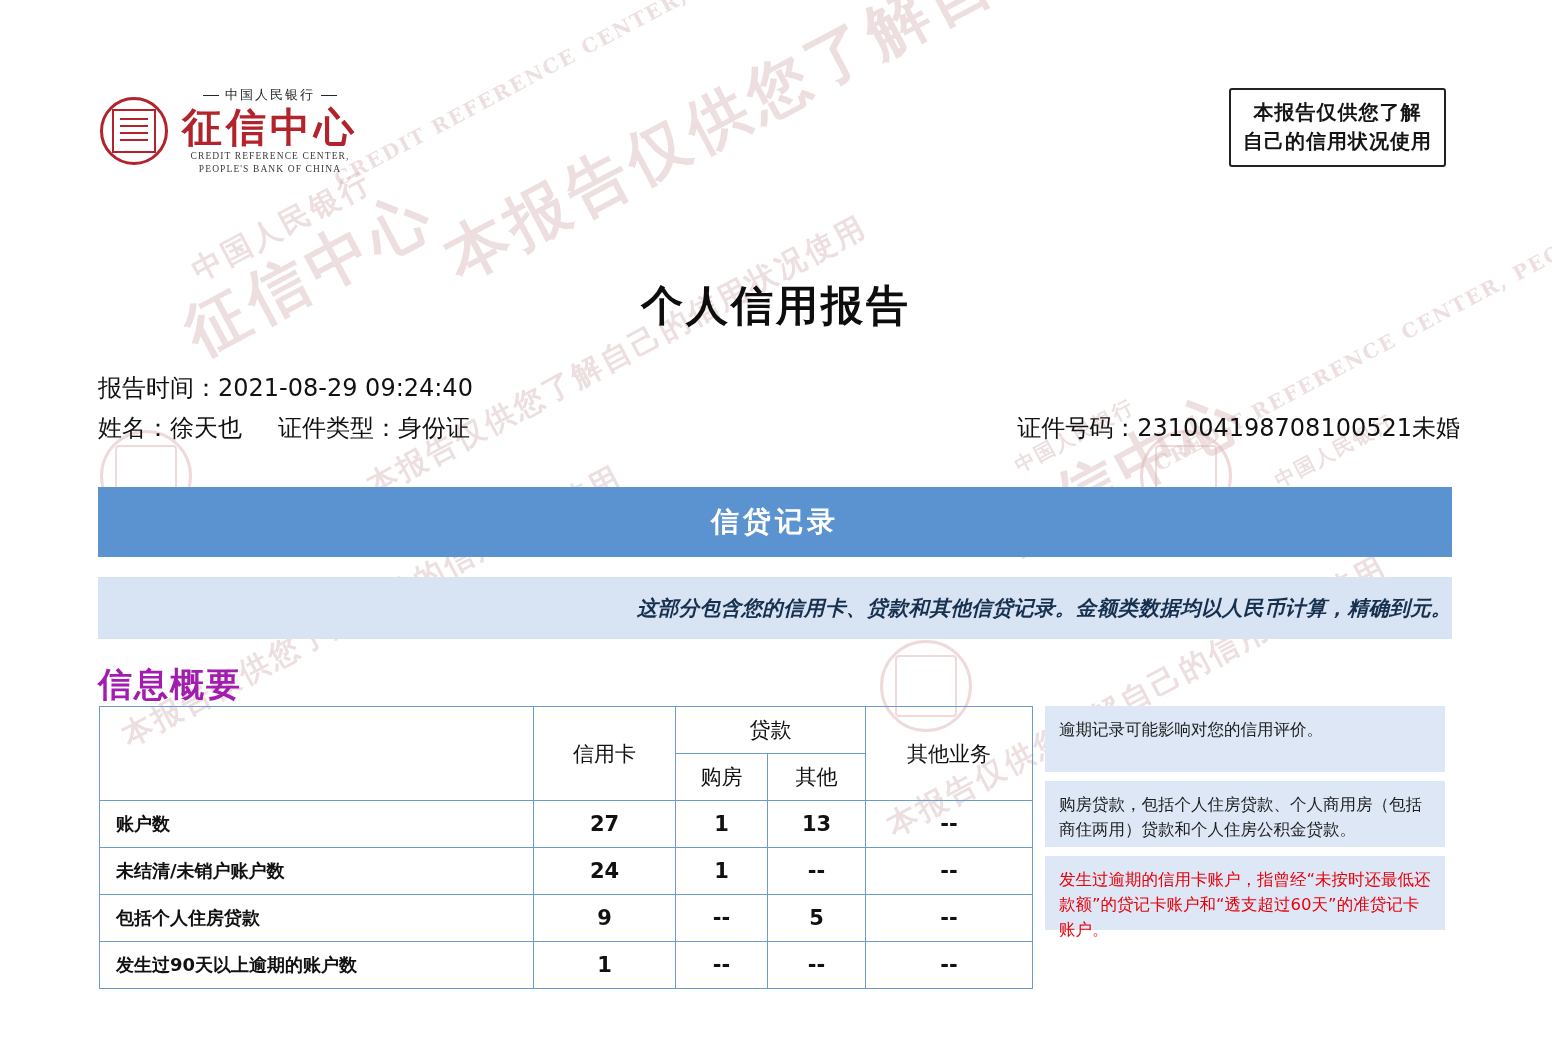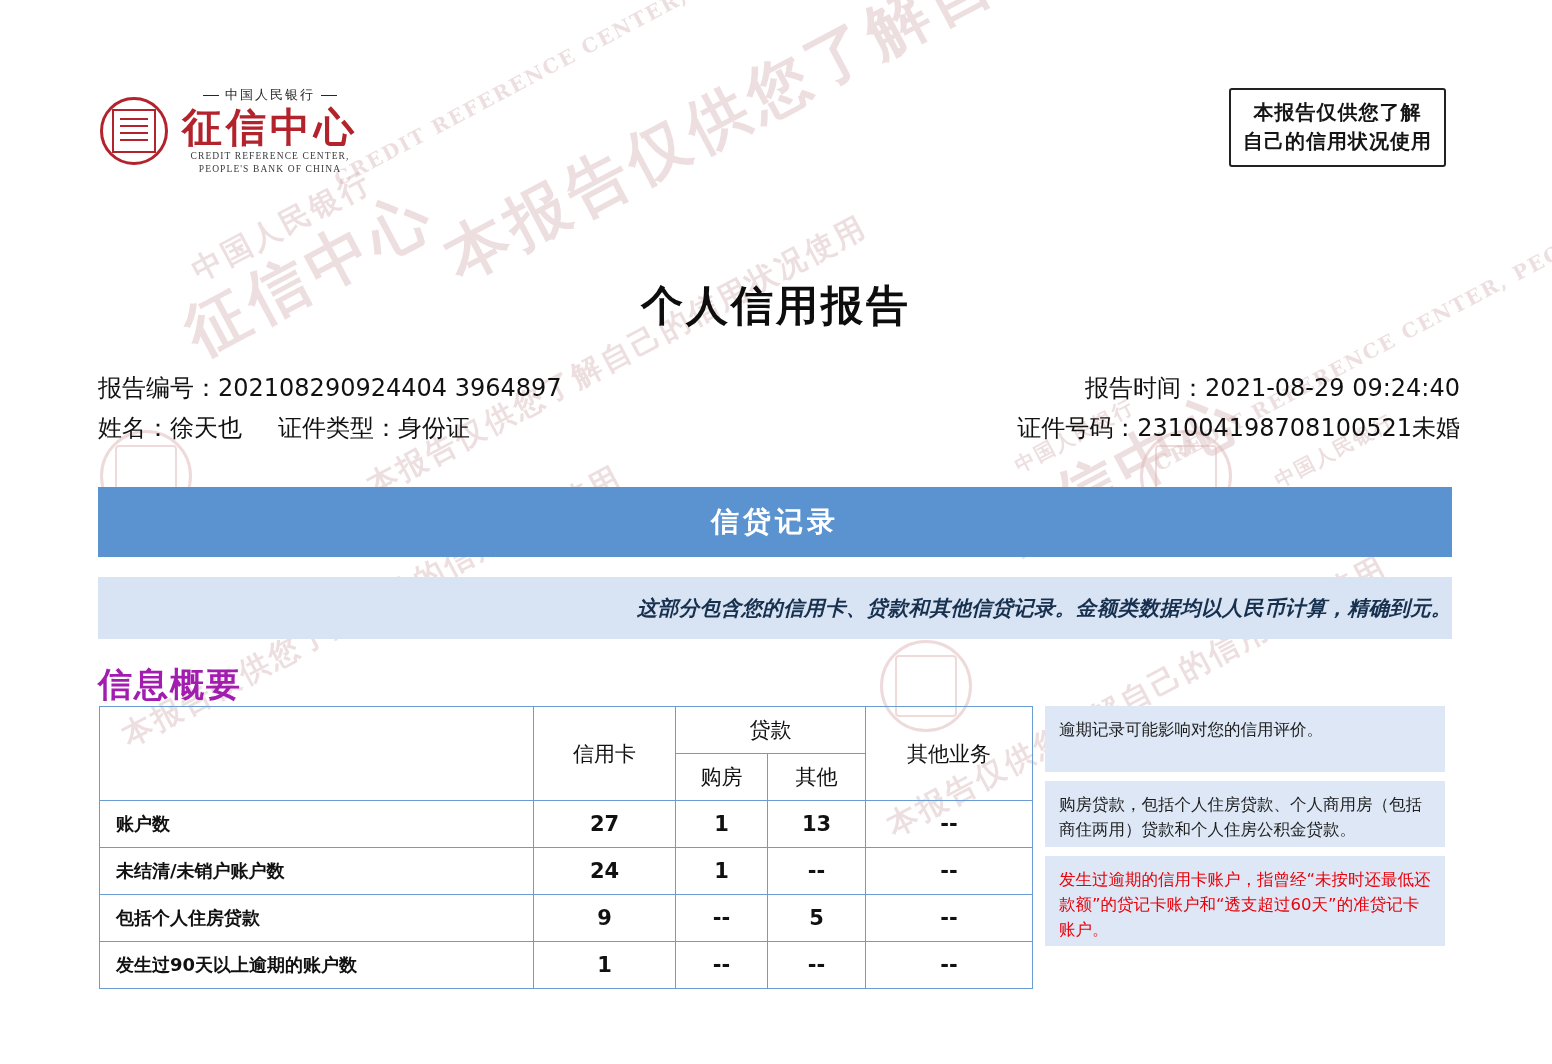--- a/index.html
+++ b/index.html
@@ -277,21 +277,21 @@
     background: #dde7f5;
     font-size: 16.5px;
     line-height: 1.5;
     color: #1d1d1d;
     padding: 12px 14px;
     box-sizing: border-box;
     font-family: "DejaVu Sans", sans-serif;
   }
   .note.n1 { height: 66px; }
   .note.n2 { height: 66px; }
-  .note.n3 { height: 90px; color: #e8000a; }
+  .note.n3 { height: 74px; color: #e8000a; }
 </style>
 </head>
 <body>
 
 <div class="watermark-layer">
   <div class="wm big" style="left:170px; top:300px; transform:rotate(-28deg);">征信中心</div>
   <div class="wm mid" style="left:185px; top:255px; transform:rotate(-28deg);">中国人民银行</div>
   <div class="wm sm" style="left:330px; top:170px; transform:rotate(-28deg);">CREDIT REFERENCE CENTER, PEOPLE'S BANK OF CHINA</div>
   <div class="wm big" style="left:430px; top:225px; transform:rotate(-28deg);">本报告仅供您了解自己的信用状况使用</div>
   <div class="wm mid" style="left:360px; top:470px; transform:rotate(-28deg);">本报告仅供您了解自己的信用状况使用</div>
@@ -324,24 +324,20 @@
 
   <div class="notice-box">
     <div>本报告仅供您了解</div>
     <div>自己的信用状况使用</div>
   </div>
 
   <div class="doc-title">个人信用报告</div>
 
   <div class="meta">
     <div class="meta-row">
-      <div class="meta-left">
-        <span>报告编号：</span>
-        <span>202108290924404 3964897</span>
-      </div>
       <div class="meta-right">
         <span>报告时间：</span>
         <span>2021-08-29 09:24:40</span>
       </div>
     </div>
     <div class="meta-row">
       <div class="meta-left">
         <span>姓名：</span>
         <span>徐天也</span>
         <span class="gap-60">证件类型：</span>

